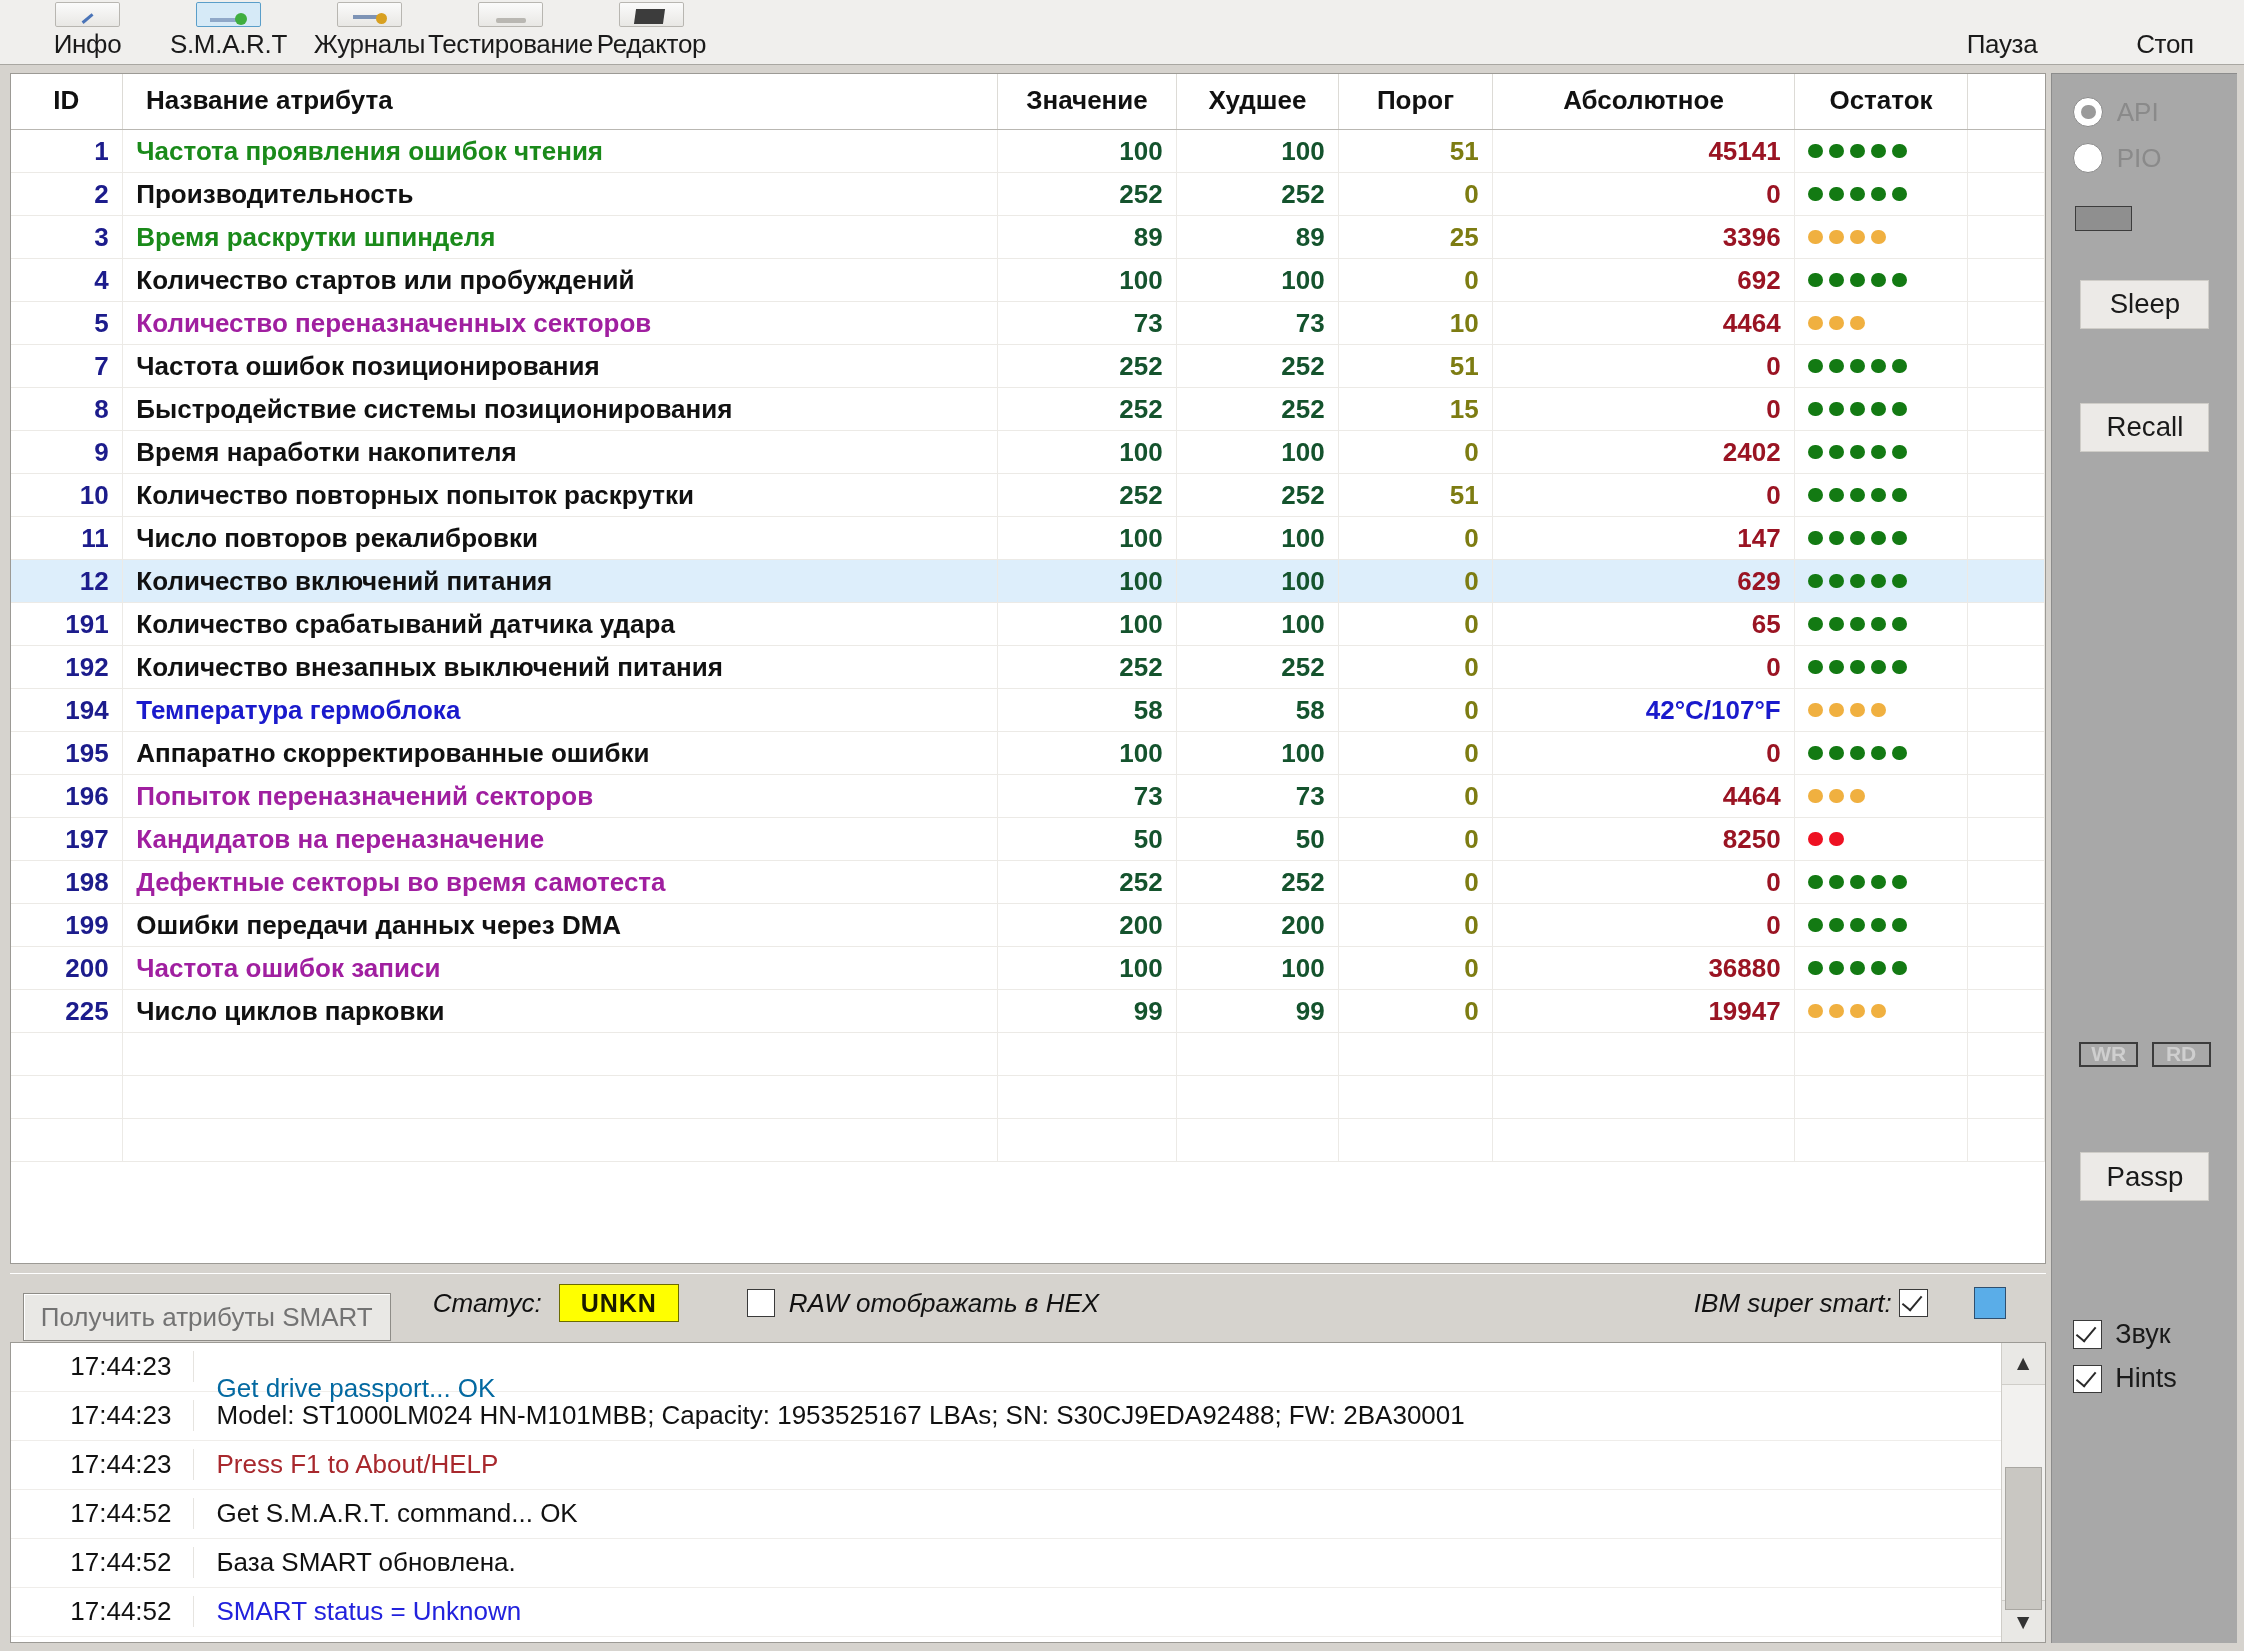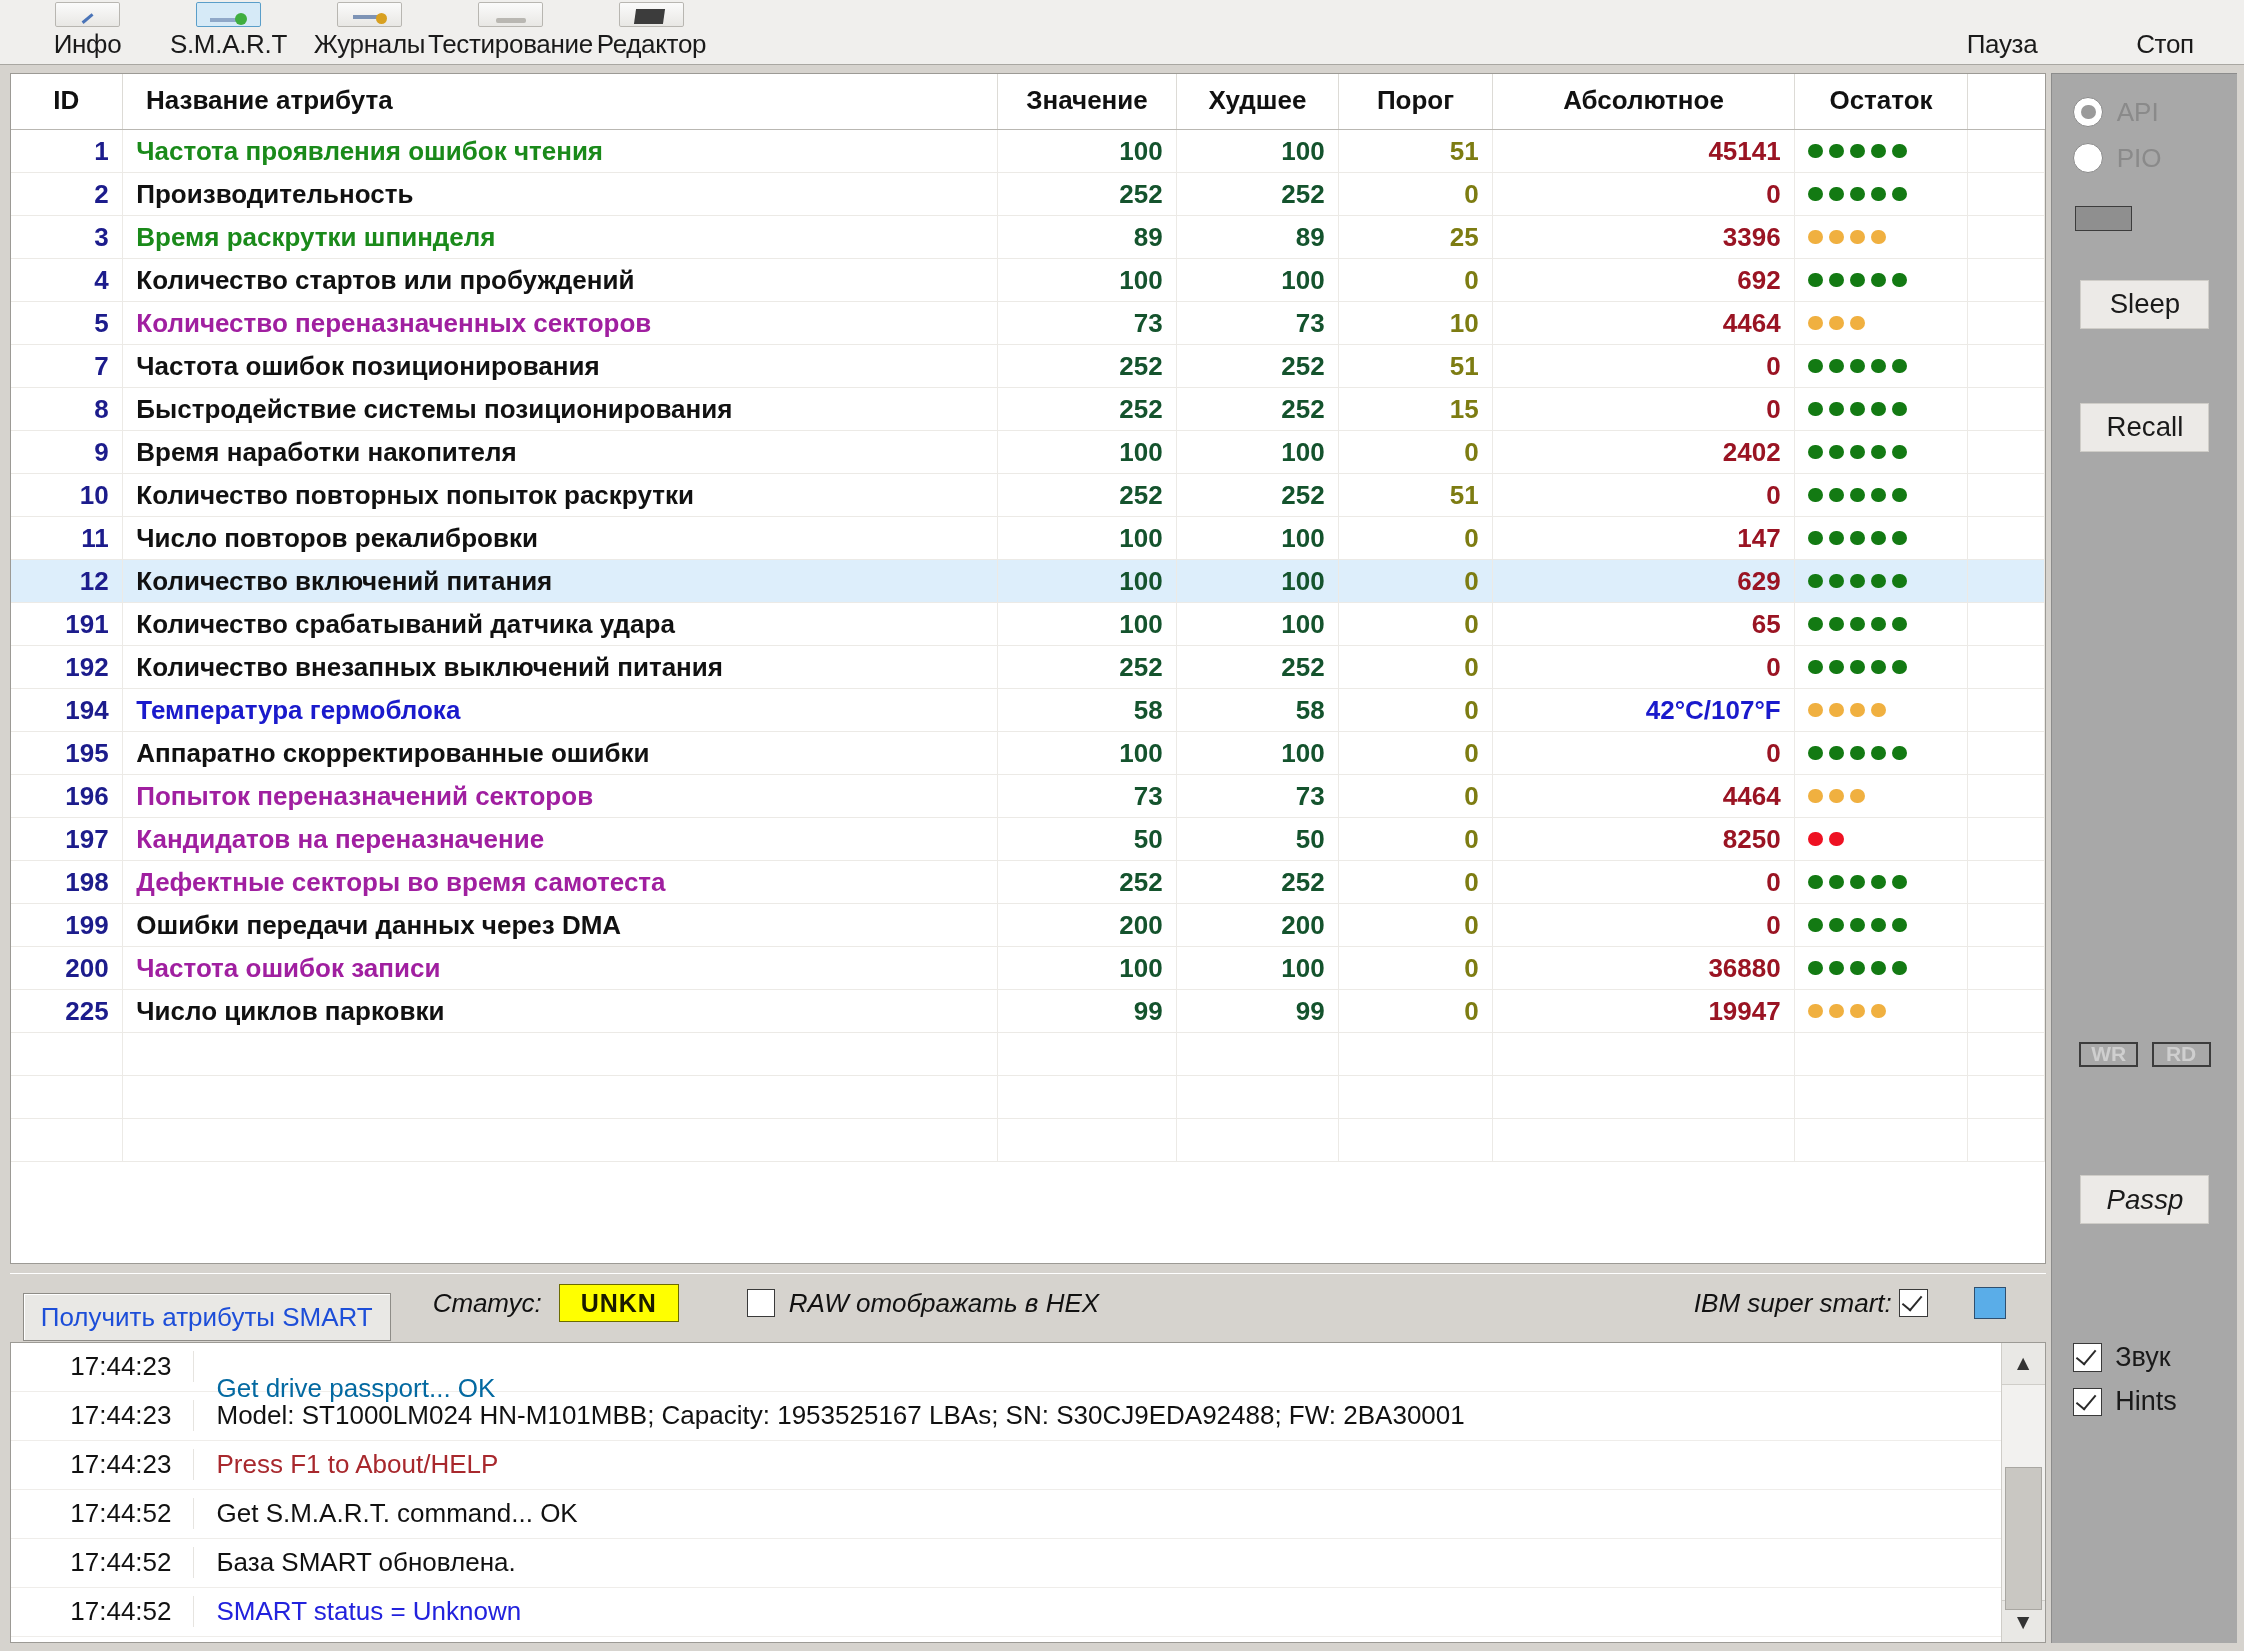--- a/index.html
+++ b/index.html
@@ -86,21 +86,21 @@
 
   
   .statusbar {
     margin: 9.5px 5.7px 0 9.5px; height: 59px; flex-shrink: 0;
     display: flex; align-items: center; gap: 0;
     border-top: 1px solid #ffffff;
     background: #d6d3ce; padding-left: 13.3px; position: relative;
   }
   .btn-std {
     background: #e9e8e5; border: 1px solid #8e8c87;
-    font-size: 26px; color: #1d4ed8; padding: 7.6px 17px; cursor: default;
+    font-size: 26px; color: #737373; padding: 7.6px 17px; cursor: default;
     box-shadow: inset 1px 1px 0 #ffffff;
     margin-top: 28px;
   }
   .lbl { font-size: 26px; color: #111; white-space: nowrap; font-style: italic; }
   .badge-unkn {
     background: #ffff00; border: 1.9px solid #6b6b00;
     color: #1a1a00; font-size: 25px; font-weight: bold;
     padding: 3.8px 21px; letter-spacing: 1px;
   }
   .cbox {
@@ -697,21 +697,21 @@
         <div class="radio"></div>
         <div class="radio-lbl">PIO</div>
       </div>
       <div class="gray-box"></div>
       <div class="sb-button" style="margin-top:49px;">Sleep</div>
       <div class="sb-button" style="margin-top:74px;">Recall</div>
       <div style="display:flex;gap:13.3px;margin-top:590px;">
         <div class="dis-btn">WR</div>
         <div class="dis-btn">RD</div>
       </div>
-      <div class="sb-button" style="margin-top:108px;font-style:italic;">Passp</div>
+      <div class="sb-button" style="margin-top:85px;">Passp</div>
       <div style="margin-top:118px;">
         <div class="rb-check-row">
           <div class="cbox">
               <div class="tick"></div>
             </div>
           <div class="rb-check-lbl">Звук</div>
         </div>
         <div class="rb-check-row">
           <div class="cbox">
               <div class="tick"></div>

